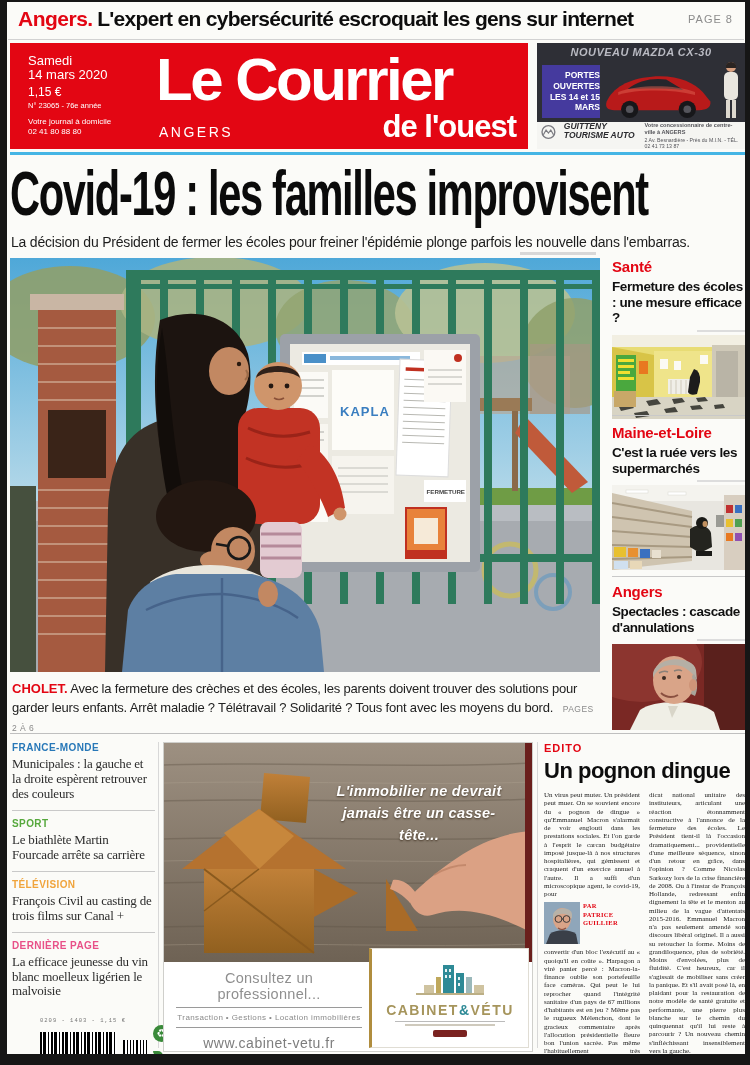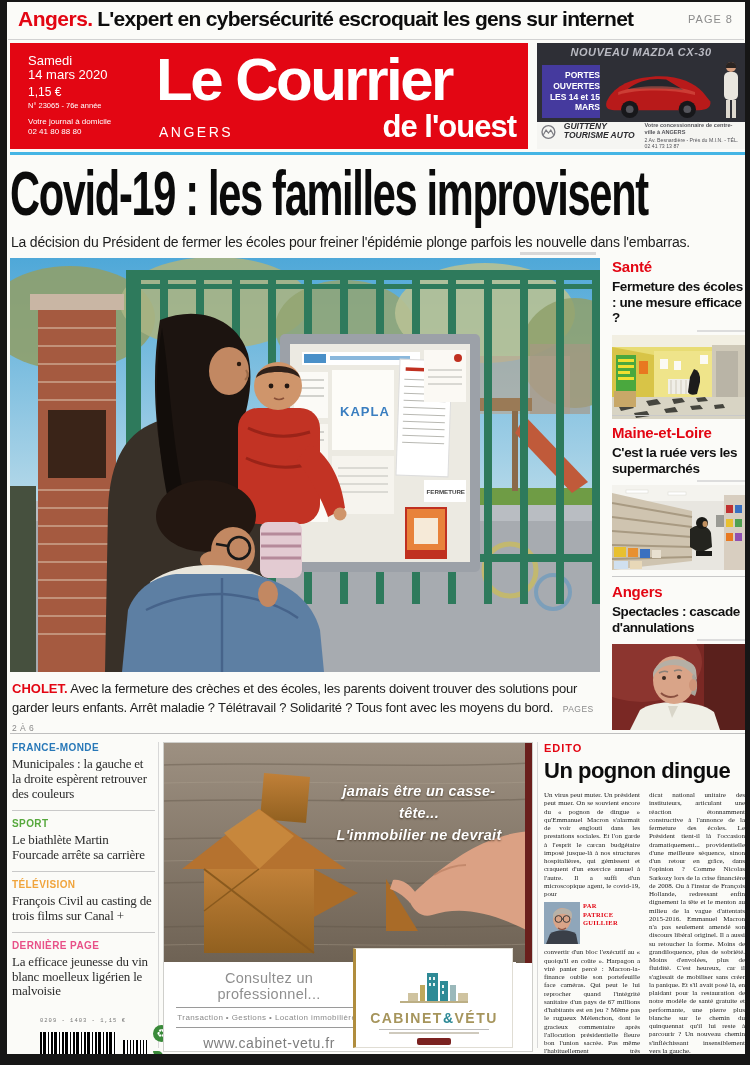--- a/index.html
+++ b/index.html
@@ -87,29 +87,29 @@
   .eco { width:17px; height:17px; border-radius:50%; background:#3a8a3a; color:#fff; font-size:11px;
          display:flex; align-items:center; justify-content:center; }
   .eco-leaf { width:10px; height:5px; background:#3a8a3a; border-radius:0 5px 0 5px; margin-top:9px; }
 
   
   .cvad { position:absolute; left:163px; top:742px; width:370px; height:310px; border:1px solid #cfcfcb; background:#fff; }
   .cv-img { display:block; }
   .cv-text { position:absolute; left:165px; top:38px; width:180px; text-align:center; color:#fff;
              font-weight:bold; font-style:italic; font-size:14.5px; line-height:1.5;
              text-shadow:0 1px 2px rgba(40,25,10,.7); letter-spacing:0.3px; }
-  .cv-bottom { position:absolute; left:0; right:16px; bottom:0; height:89px; background:#fff; }
+  .cv-bottom { position:absolute; left:0; right:0; bottom:0; height:89px; background:#fff; }
   .cv-left { position:absolute; left:10px; top:8px; width:190px; text-align:center; }
   .cv-cta { font-size:14.5px; color:#8f8f8f; letter-spacing:0.3px; }
   .cv-hr { height:1px; background:#9a9a9a; margin:5px 2px; }
   .cv-serv { font-size:8px; color:#8a8a8a; letter-spacing:0.4px; }
   .cv-web { font-size:14px; color:#7d7d7d; margin-top:7px; letter-spacing:0.5px; }
   .cv-addr { font-size:8.5px; color:#9a9a9a; margin-top:2px; letter-spacing:0.3px; }
   .cv-logo { position:absolute; right:3px; bottom:3px; width:160px; height:100px; background:#fff;
-             border:1px solid #e0ddd4; border-left:3px solid #b08d3e; text-align:center; padding-top:20px; }
+             border:1px solid #e0ddd4; border-left:3px solid #b08d3e; text-align:center; padding-top:12px; }
   .cv-brand { font-size:14px; letter-spacing:1.5px; color:#a6955c; font-weight:bold; margin-top:1px; }
   .cv-brand .tu { color:#2e8a96; }
   .cv-subline { width:110px; height:1px; background:#bbb; margin:3px auto 2px auto; }
   .cv-micro { width:90px; height:2px; background:#cfcabd; margin:0 auto; }
   .cv-tag { width:34px; height:7px; background:#7a2220; border-radius:2px; margin:4px auto 0 auto; }
 
   
   .edito { position:absolute; left:544px; top:742px; width:201px; }
   .ed-label { font-size:11px; font-weight:bold; color:#e30613; letter-spacing:1px; }
   .ed-title { font-size:22px; font-weight:bold; letter-spacing:-0.5px; color:#0d0d0d; margin-top:4px; }
@@ -568,22 +568,22 @@
       <polygon points="222,136 254,188 222,188" fill="#a96b28"></polygon>
     </g>
     <g>
       <path d="M368,88 C328,90 294,112 270,132 C258,142 250,148 245,157 C249,168 258,175 268,172 C296,163 326,168 368,190 Z" fill="#dba184"></path>
       <path d="M252,150 C245,141 238,136 229,137 L226,146 C235,149 242,155 246,160 Z" fill="#dba184"></path>
       <path d="M270,132 C280,126 292,122 302,122" fill="none" stroke="#b97f63" stroke-width="2" opacity=".7"></path>
     </g>
     <rect x="361" width="7" height="220" fill="#6a1f1c"></rect>
   </svg>
   <div class="cv-text">
+    <div>L'immobilier ne devrait</div>
     <div>jamais être un casse-tête...</div>
-    <div>L'immobilier ne devrait</div>
   </div>
   <div class="cv-bottom">
     <div class="cv-left">
       <div class="cv-cta">Consultez un professionnel...</div>
       <div class="cv-hr"></div>
       <div class="cv-serv">Transaction • Gestions • Location immobilières</div>
       <div class="cv-hr"></div>
       <div class="cv-web">www.cabinet-vetu.fr</div>
       <div class="cv-addr">02 41 25 33 22 • 32 rue St Julien ANGERS</div>
     </div>

